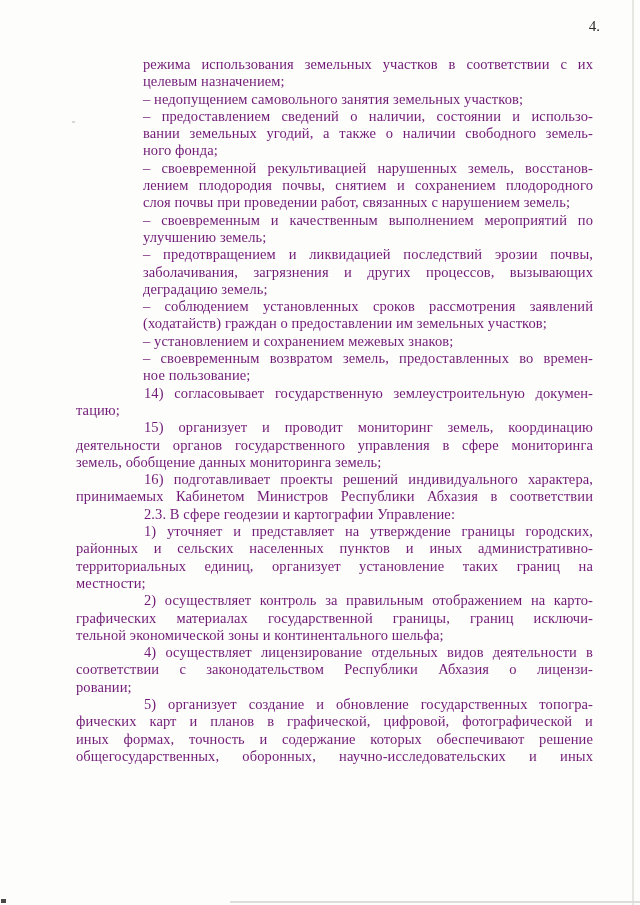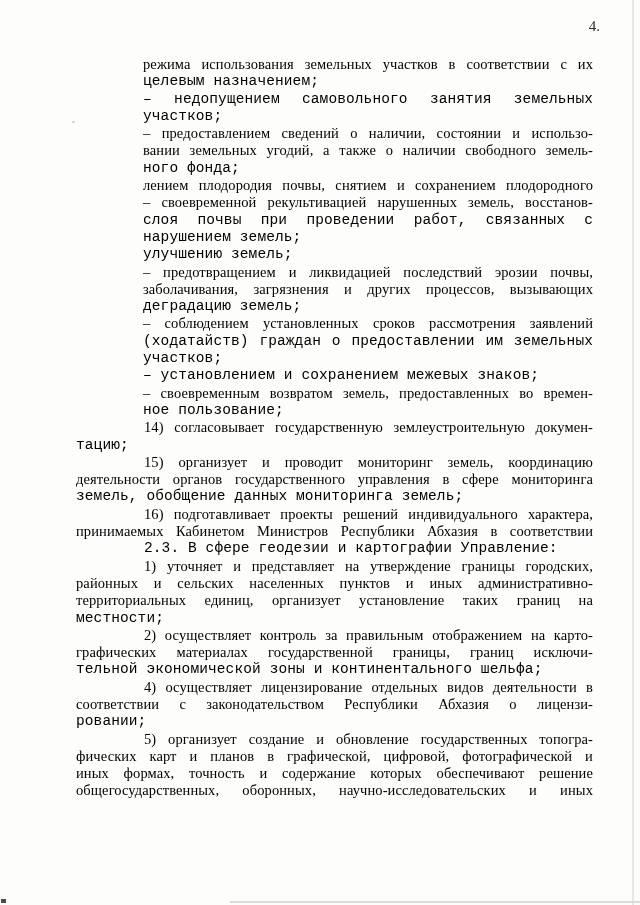--- a/index.html
+++ b/index.html
@@ -28,38 +28,37 @@
     line-height: 18px;
     color: #2e2e2e;
   }
   .doc-body {
     position: absolute;
     top: 56px;
     left: 76px;
     width: 517px;
     font-size: 14.5px;
     line-height: 17.3px;
-    color: #000000;
+    color: #701a75;
     letter-spacing: 0.1px;
   }
   .para {
     margin: 0;
   }
   .para.hang {
     margin-left: 67px; 
   }
   .ln {
     text-align: justify;
     text-align-last: justify;
     text-justify: inter-word;
     white-space: normal;
   }
   .ln.last {
     text-align-last: left;
-    font-family: Liberation Mono, monospace;
   }
   .para.indent .ln.first {
     text-indent: 68px; 
   }
   
   .scan-line-right {
     position: absolute;
     top: 0;
     left: 632px;
     width: 2px;
@@ -104,25 +103,26 @@
       </div>
       <div class="para hang">
         <div class="ln last first">– недопущением самовольного занятия земельных участков;</div>
       </div>
       <div class="para hang">
         <div class="ln first">– предоставлением сведений о наличии, состоянии и использо-</div>
         <div class="ln">вании земельных угодий, а также о наличии свободного земель-</div>
         <div class="ln last">ного фонда;</div>
       </div>
       <div class="para hang">
+        <div class="ln first">– своевременной рекультивацией нарушенных земель, восстанов-</div>
         <div class="ln">лением плодородия почвы, снятием и сохранением плодородного</div>
-        <div class="ln first">– своевременной рекультивацией нарушенных земель, восстанов-</div>
         <div class="ln last">слоя почвы при проведении работ, связанных с нарушением земель;</div>
       </div>
       <div class="para hang">
+        <div class="ln first">– своевременным и качественным выполнением мероприятий по</div>
         <div class="ln last">улучшению земель;</div>
       </div>
       <div class="para hang">
         <div class="ln first">– предотвращением и ликвидацией последствий эрозии почвы,</div>
         <div class="ln">заболачивания, загрязнения и других процессов, вызывающих</div>
         <div class="ln last">деградацию земель;</div>
       </div>
       <div class="para hang">
         <div class="ln first">– соблюдением установленных сроков рассмотрения заявлений</div>
         <div class="ln last">(ходатайств) граждан о предоставлении им земельных участков;</div>

